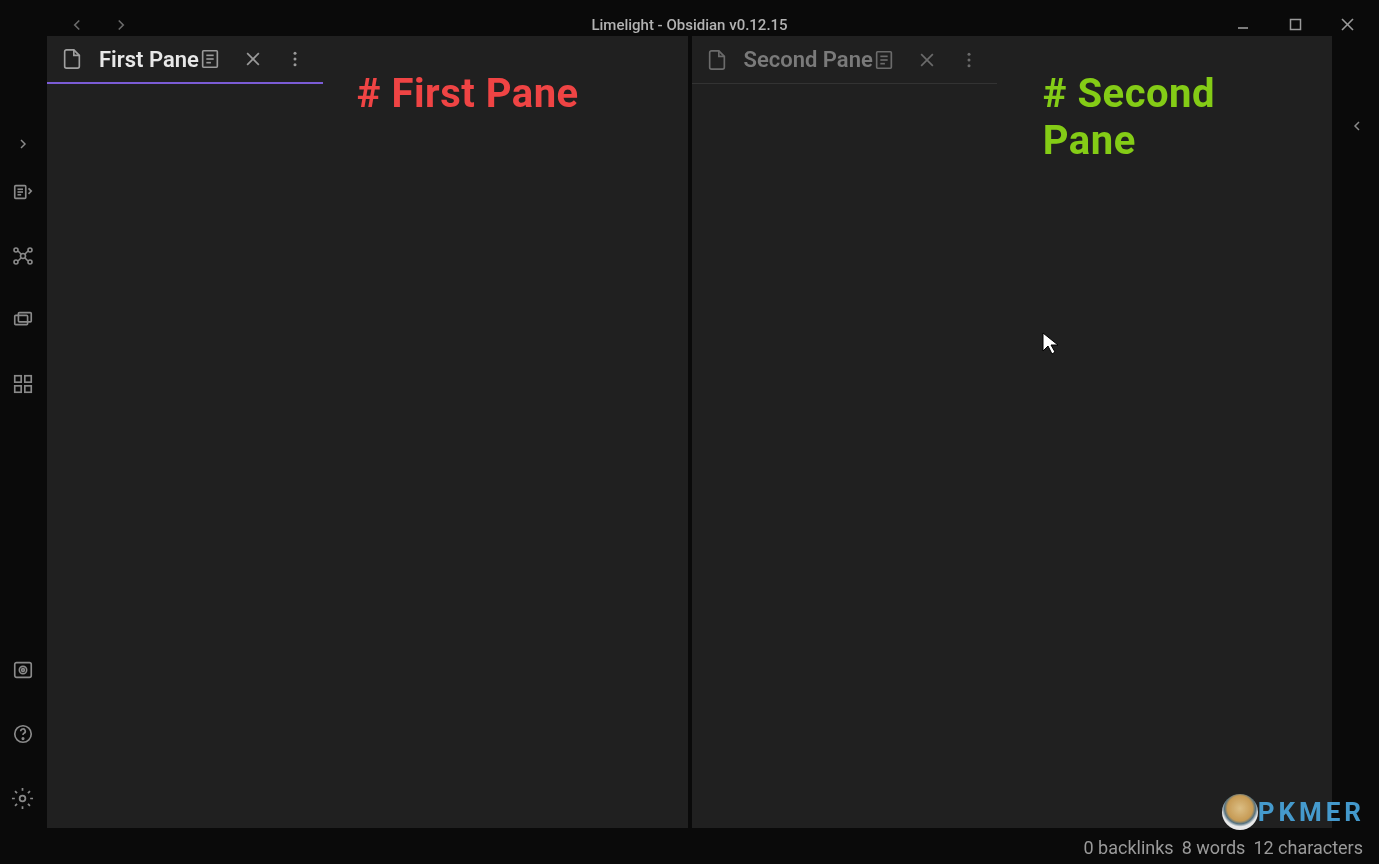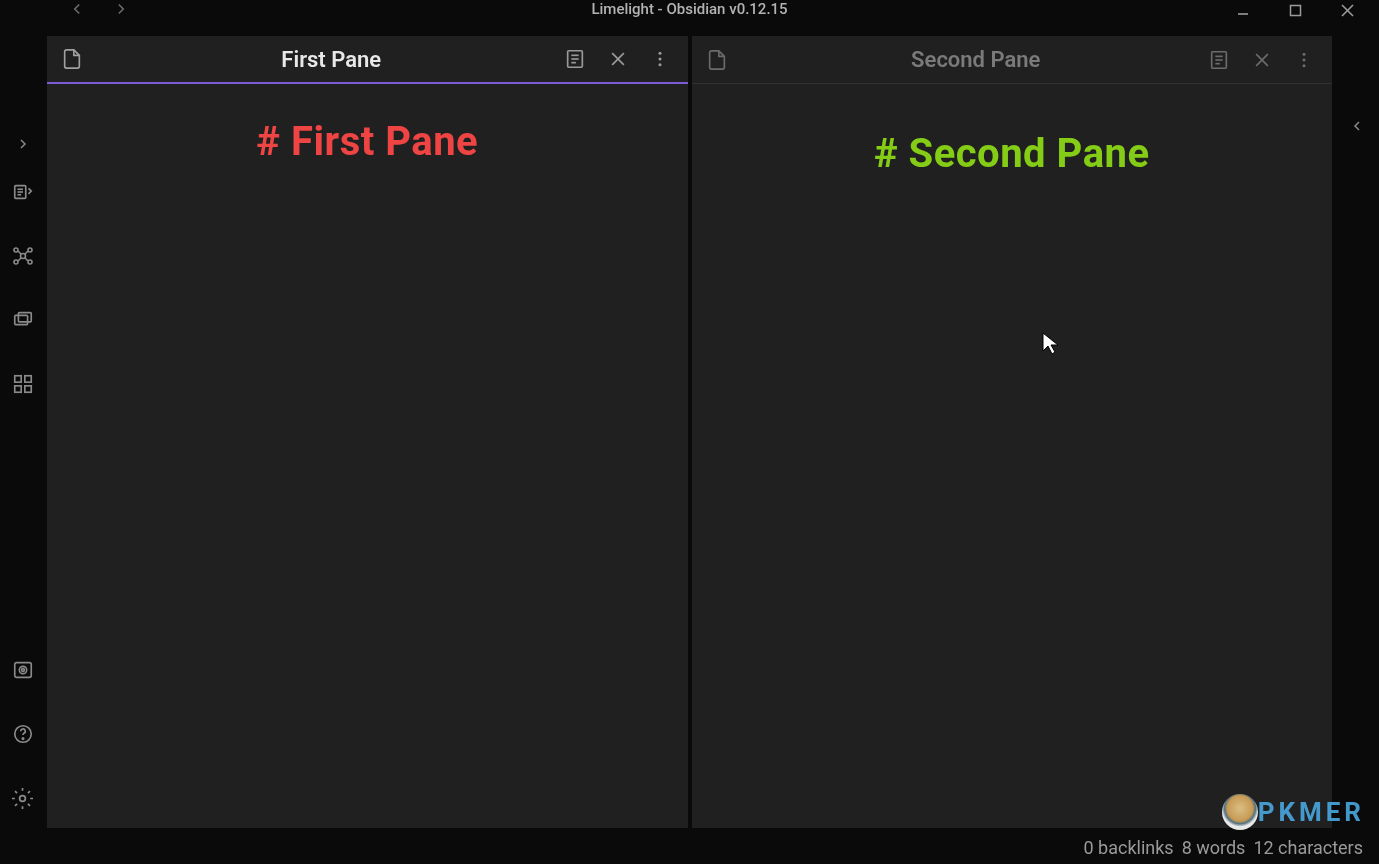--- a/index.html
+++ b/index.html
@@ -7,21 +7,21 @@
     body {
       background: #0a0a0a;
       font-family: -apple-system, BlinkMacSystemFont, "Segoe UI", Roboto, Helvetica, Arial, sans-serif;
       color: #dcddde;
     }
     
     .titlebar {
       height: 34px;
       background: #0a0a0a;
       display: flex;
-      align-items: flex-start;
+      align-items: flex-end;
       position: relative;
     }
     .nav-arrows { display:flex; gap:26px; padding-left:68px; }
     .nav-arrow { color:#6a6a6a; cursor:pointer; display:flex; align-items:center; }
     .title-text {
       position:absolute; left:0; right:0; text-align:center;
       color:#b3b3b3; font-size:15px; font-weight:500; pointer-events:none;
     }
     .win-controls { margin-left:auto; display:flex; gap:32px; padding-right:22px; }
     .win-ctrl { color:#9a9a9a; cursor:pointer; display:flex; align-items:center; justify-content:center; width:20px; height:20px; }
@@ -45,21 +45,21 @@
       position:absolute; right:0; top:34px; bottom:34px; width:45px;
       background:#0a0a0a;
       display:flex; flex-direction:column; align-items:center; padding-top:66px;
     }
 
     
     .workspace {
       position:absolute; left:45px; right:45px; top:34px; bottom:34px;
       display:flex;
     }
-    .pane { flex:1; display:flex; flex-direction:column; background:#202020; margin:2px; border-radius:0; position:relative;text-align:center; }
+    .pane { flex:1; display:flex; background:#202020; margin:2px; border-radius:0; position:relative; }
     .pane.inactive { opacity:1;gap:12px; }
     .pane-header {
       height:48px; display:flex; align-items:center; padding:0 14px;
       border-bottom: 2px solid transparent;
     }
     .pane.active .pane-header { border-bottom:2px solid #7b5cd6; }
     .pane.inactive .pane-header { border-bottom:1px solid #333; }
     .pane-file-icon { color:#a0a0a0; margin-right:16px; display:flex; align-items:center; }
     .pane.inactive .pane-file-icon { color:#6b6b6b; }
     .pane-title { font-size:22px; font-weight:600; color:#e8e8e8; flex:1; }

